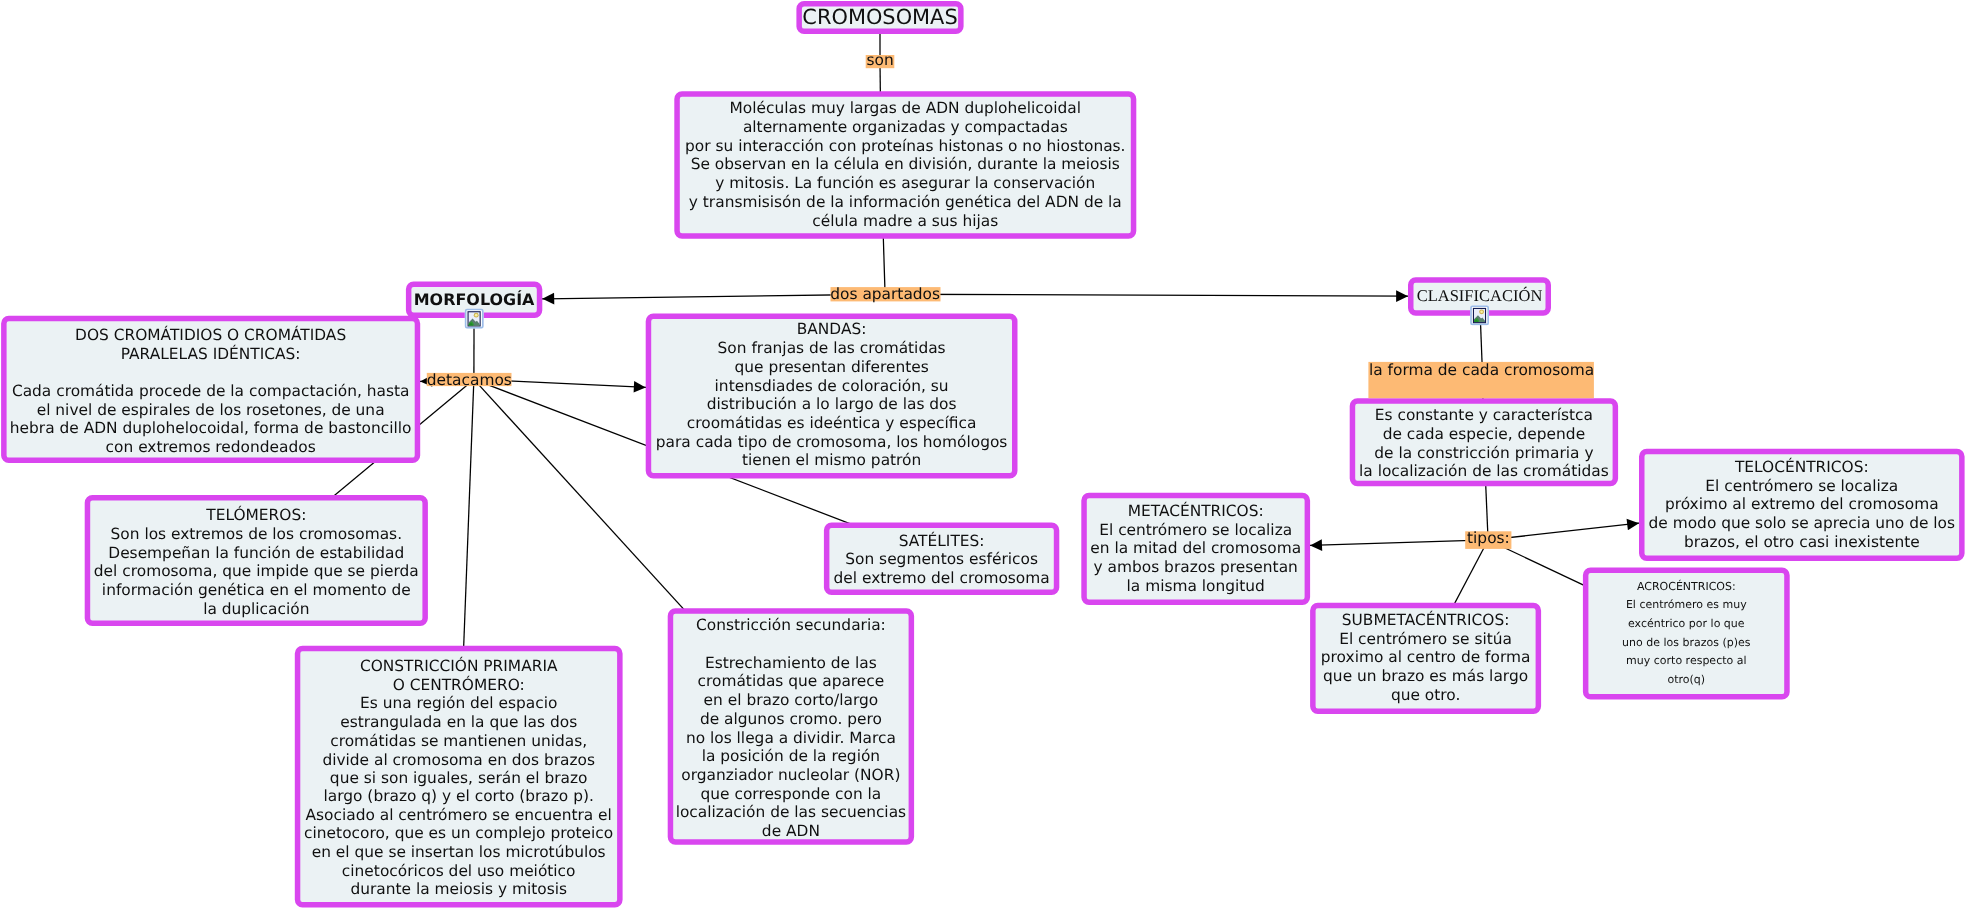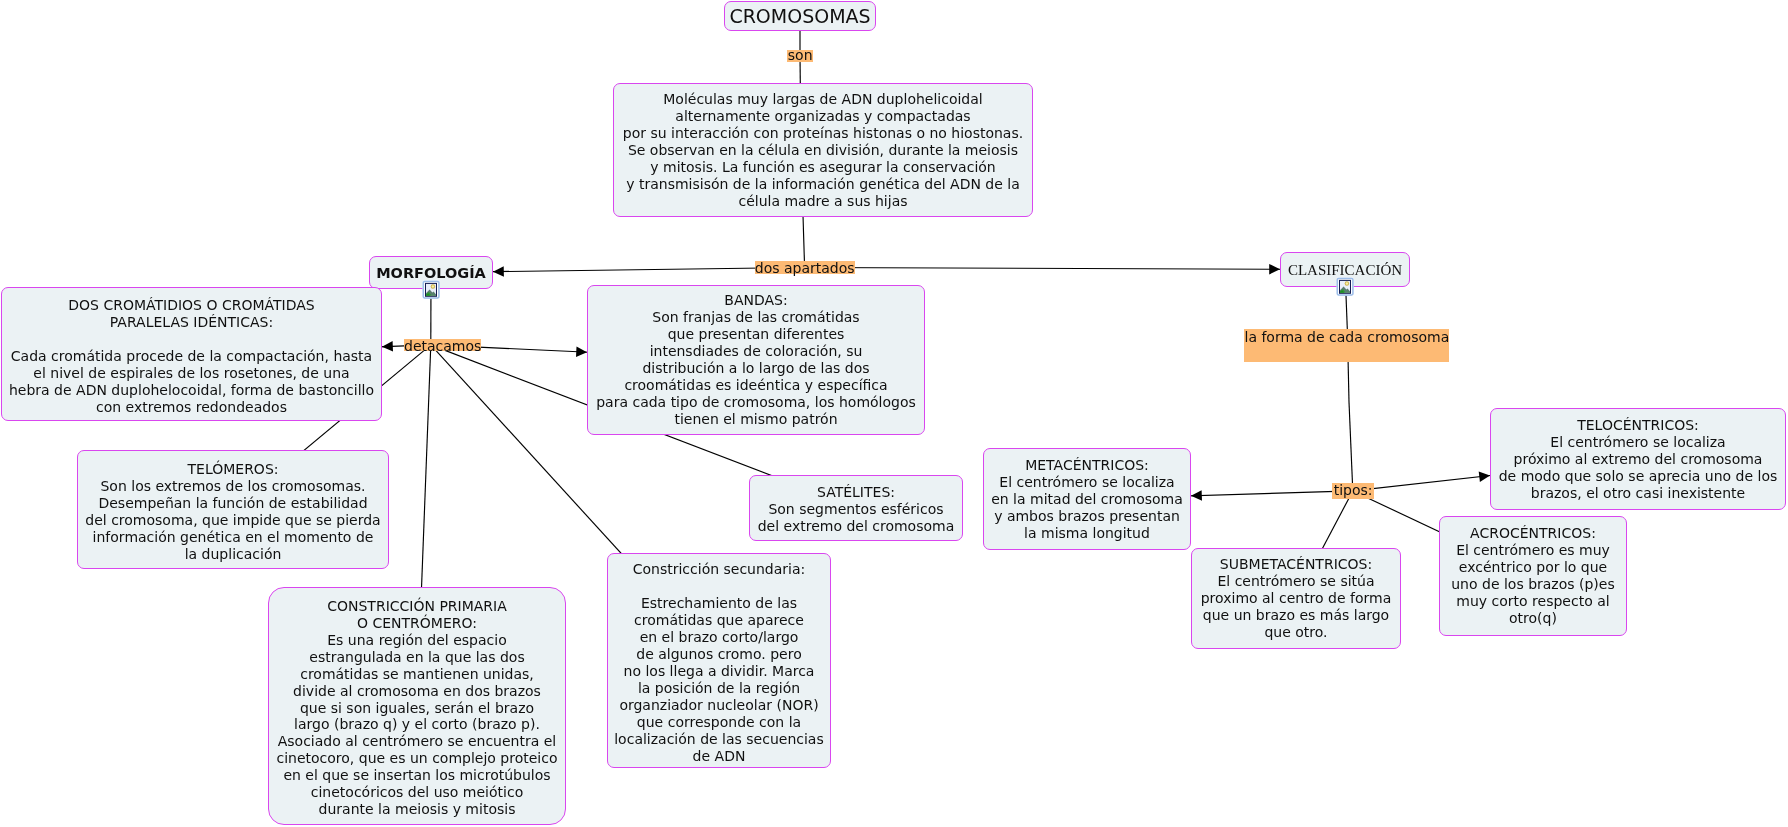--- a/index.html
+++ b/index.html
@@ -2,21 +2,21 @@
 <html><head>
 <meta charset="utf-8">
 <title>CROMOSOMAS</title>
 <style>
   html,body{margin:0;padding:0;background:#fff;}
   #map{position:relative;width:1788px;height:827px;background:#fff;
        font-family:"DejaVu Sans", sans-serif;overflow:hidden;
        filter:opacity(1);}
   svg#links{position:absolute;left:0;top:0;width:1788px;height:827px;}
   .node{position:absolute;box-sizing:border-box;background:#ebf2f4;
-        border:1px solid #d946ef;border-radius:7px;text-align:center;
+        border:5px solid #d946ef;border-radius:7px;text-align:center;
         color:#101010;white-space:pre;display:flex;align-items:center;
         justify-content:center;}
   .node>span{display:block;width:100%;}
   .linklabel{position:absolute;background:#fdba74;}
   .linklabel>span{position:absolute;left:0;width:100%;color:#101010;font-size:14px;
                   line-height:16px;white-space:pre;text-align:center;}
   .resicon{position:absolute;}
 </style>
 </head>
 <body>
@@ -67,21 +67,21 @@
 distribución a lo largo de las dos
 croomátidas es ideéntica y específica
 para cada tipo de cromosoma, los homólogos
 tienen el mismo patrón</span></div>
 <div class="node" style="left:77px;top:450px;width:312px;height:119px;font-size:14px;line-height:17.0px;"><span style="position:relative;top:2px">TELÓMEROS:
 Son los extremos de los cromosomas.
 Desempeñan la función de estabilidad
 del cromosoma, que impide que se pierda
 información genética en el momento de
 la duplicación</span></div>
-<div class="node" style="left:268px;top:587px;width:298px;height:238px;font-size:14px;line-height:16.9px;border-radius:16px;"><span style="position:relative;top:2px">CONSTRICCIÓN PRIMARIA
+<div class="node" style="left:268px;top:587px;width:298px;height:238px;font-size:14px;line-height:16.9px;"><span style="position:relative;top:2px">CONSTRICCIÓN PRIMARIA
 O CENTRÓMERO:
 Es una región del espacio
 estrangulada en la que las dos
 cromátidas se mantienen unidas,
 divide al cromosoma en dos brazos
 que si son iguales, serán el brazo
 largo (brazo q) y el corto (brazo p).
 Asociado al centrómero se encuentra el
 cinetocoro, que es un complejo proteico
 en el que se insertan los microtúbulos
@@ -95,56 +95,60 @@
 de algunos cromo. pero
 no los llega a dividir. Marca
 la posición de la región
 organziador nucleolar (NOR)
 que corresponde con la
 localización de las secuencias
 de ADN</span></div>
 <div class="node" style="left:749px;top:475px;width:214px;height:66px;font-size:14px;line-height:17.0px;"><span style="position:relative;top:1px">SATÉLITES:
 Son segmentos esféricos
 del extremo del cromosoma</span></div>
+<div class="node" style="left:1227px;top:362px;width:244px;height:80px;font-size:14px;line-height:17.0px;"><span style="position:relative;top:2px">Es constante y característca
+de cada especie, depende
+de la constricción primaria y
+la localización de las cromátidas</span></div>
 <div class="node" style="left:983px;top:448px;width:208px;height:102px;font-size:14px;line-height:17.0px;justify-content:center;"><span style="position:relative;top:0px">METACÉNTRICOS:
 El centrómero se localiza
 en la mitad del cromosoma
 y ambos brazos presentan
 la misma longitud</span></div>
 <div class="node" style="left:1191px;top:548px;width:210px;height:101px;font-size:14px;line-height:17.0px;"><span style="position:relative;top:0px">SUBMETACÉNTRICOS:
 El centrómero se sitúa
 proximo al centro de forma
 que un brazo es más largo
 que otro.</span></div>
 <div class="node" style="left:1490px;top:408px;width:296px;height:102px;font-size:14px;line-height:17.0px;"><span style="position:relative;top:0px">TELOCÉNTRICOS:
 El centrómero se localiza
 próximo al extremo del cromosoma
 de modo que solo se aprecia uno de los
 brazos, el otro casi inexistente</span></div>
-<div class="node" style="left:1439px;top:516px;width:188px;height:120px;font-size:14px;line-height:17.0px;"><span style="position:relative;top:0px">ACROCÉNTRICOS:
+<div class="node" style="left:1439px;top:516px;width:188px;height:120px;font-size:10px;line-height:17.0px;"><span style="position:relative;top:0px">ACROCÉNTRICOS:
 El centrómero es muy
 excéntrico por lo que
 uno de los brazos (p)es
 muy corto respecto al
 otro(q)</span></div>
 <svg id="arrows" viewBox="0 0 1788 827" style="position:absolute;left:0;top:0;width:1788px;height:827px;pointer-events:none">
 <polygon points="493.0,271.7 503.9,276.8 503.7,266.2" fill="#000"></polygon>
 <polygon points="1280.0,269.3 1269.2,263.9 1269.2,274.5" fill="#000"></polygon>
 <polygon points="382.0,346.8 393.0,351.6 392.6,341.0" fill="#000"></polygon>
 <polygon points="587.0,352.2 576.5,346.4 576.0,356.9" fill="#000"></polygon>
 <polygon points="1191.0,495.8 1202.0,500.8 1201.6,490.2" fill="#000"></polygon>
 <polygon points="1490.0,475.6 1478.7,471.5 1479.9,482.0" fill="#000"></polygon>
 </svg>
 <div class="linklabel" style="left:787.2px;top:50.1px;width:26px;height:11.8px;">
       <span style="top:-2.7px">son</span>
     </div>
 <div class="linklabel" style="left:754.7px;top:260.9px;width:100px;height:13.4px;">
       <span style="top:-0.6px">dos apartados</span>
     </div>
-<div class="linklabel" style="left:404px;top:338.6px;width:77px;height:12.7px;">
+<div class="linklabel" style="left:388px;top:338.6px;width:77px;height:12.7px;">
       <span style="top:-0.4px">detacamos</span>
     </div>
 <div class="linklabel" style="left:1244.4px;top:329px;width:205px;height:32.9px;">
       <span style="top:-0.2px">la forma de cada cromosoma</span>
     </div>
 <div class="linklabel" style="left:1332.1px;top:483.3px;width:42px;height:15.3px;">
       <span style="top:-1.0px">tipos:</span>
     </div>
 <div class="resicon" style="left:422px;top:280px;width:19px;height:19px;"><svg viewBox="0 0 19 19" width="19" height="19">
         <rect x="0.5" y="0.6" width="17.2" height="18.1" rx="1.6" ry="1.6" fill="#eaf1fb"></rect>

